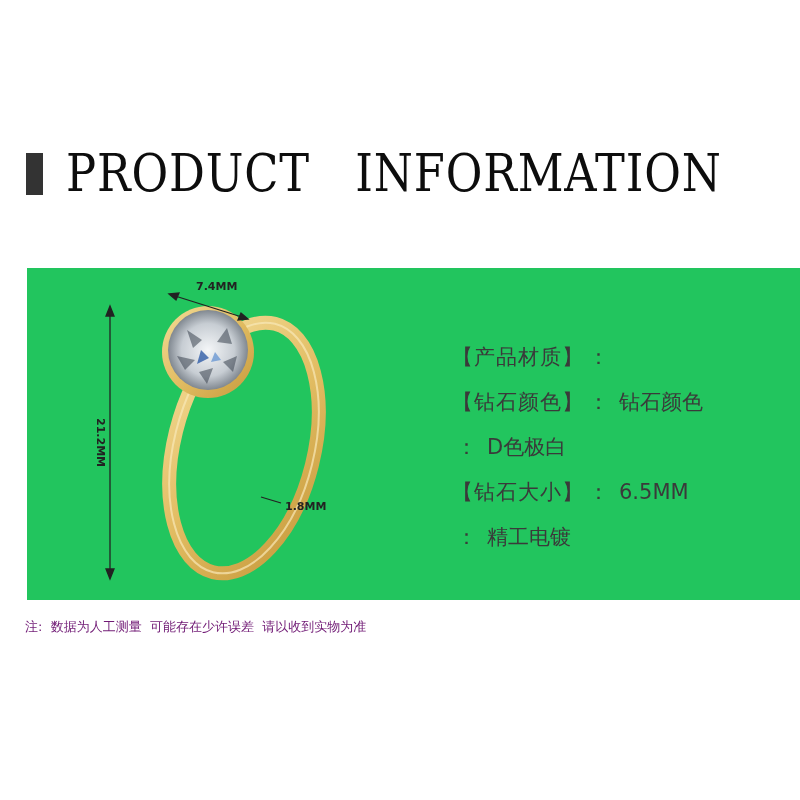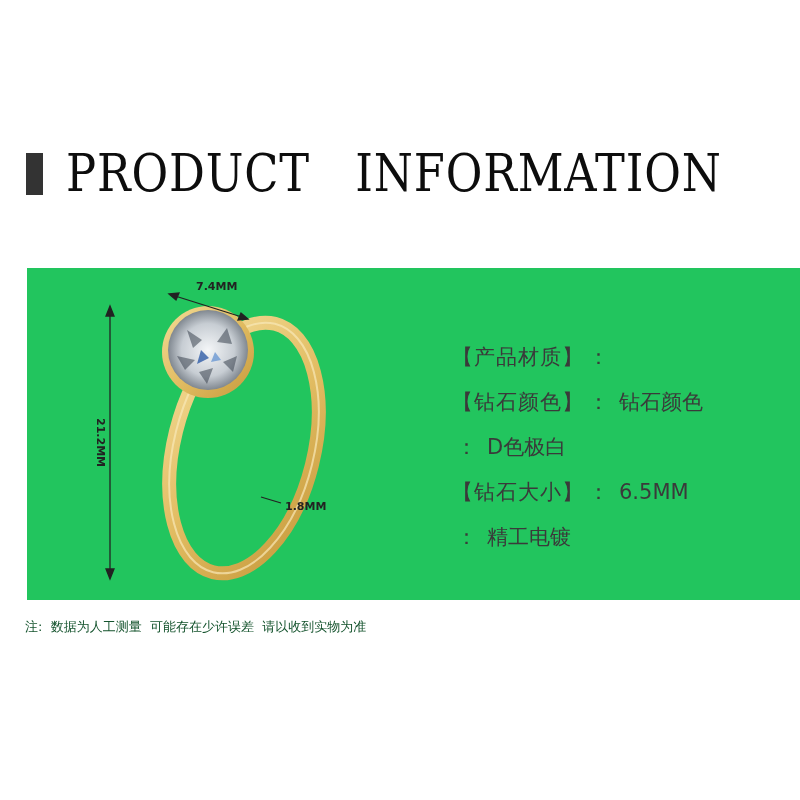--- a/index.html
+++ b/index.html
@@ -6,21 +6,21 @@
   body { width:800px; height:800px; position:relative; overflow:hidden; font-family:"DejaVu Sans", sans-serif; }
   .title-bar { position:absolute; left:26px; top:153px; width:17px; height:42px; background:#333333; }
   .title { position:absolute; left:66px; top:138px; font-family:"DejaVu Serif", serif; font-size:52px; letter-spacing:1px; color:#0d0d0d; white-space:pre; transform:scaleX(0.86); transform-origin:left top; line-height:70px; }
   .panel { position:absolute; left:27px; top:268px; width:741px; height:332px; background:#22c55e;padding-left:36px; }
   .ring { position:absolute; left:0; top:0; width:400px; height:332px; }
   .spec-list { position:absolute; left:452px; top:334px; }
   .spec-row { height:45.2px; display:flex; align-items:center; font-size:21px; color:#3a3a3a; white-space:nowrap; }
   .spec-label { letter-spacing:1px; }
   .spec-colon { margin:0 10px 0 4px; }
   .dim { position:absolute; font-family:"DejaVu Sans", sans-serif; font-weight:bold; font-size:11px; color:#222; }
-  .note { position:absolute; left:25px; top:618px; font-size:13px; color:#14532d; white-space:pre; }
+  .note { position:absolute; left:25px; top:618px; font-size:13px; color:#701a75; white-space:pre; }
 </style>
 </head>
 <body>
 
 <div class="title-bar"></div>
 <div class="title">PRODUCT   INFORMATION</div>
 
 <div class="panel">
   <svg class="ring" viewBox="0 0 400 332" width="400" height="332">
     <defs>

